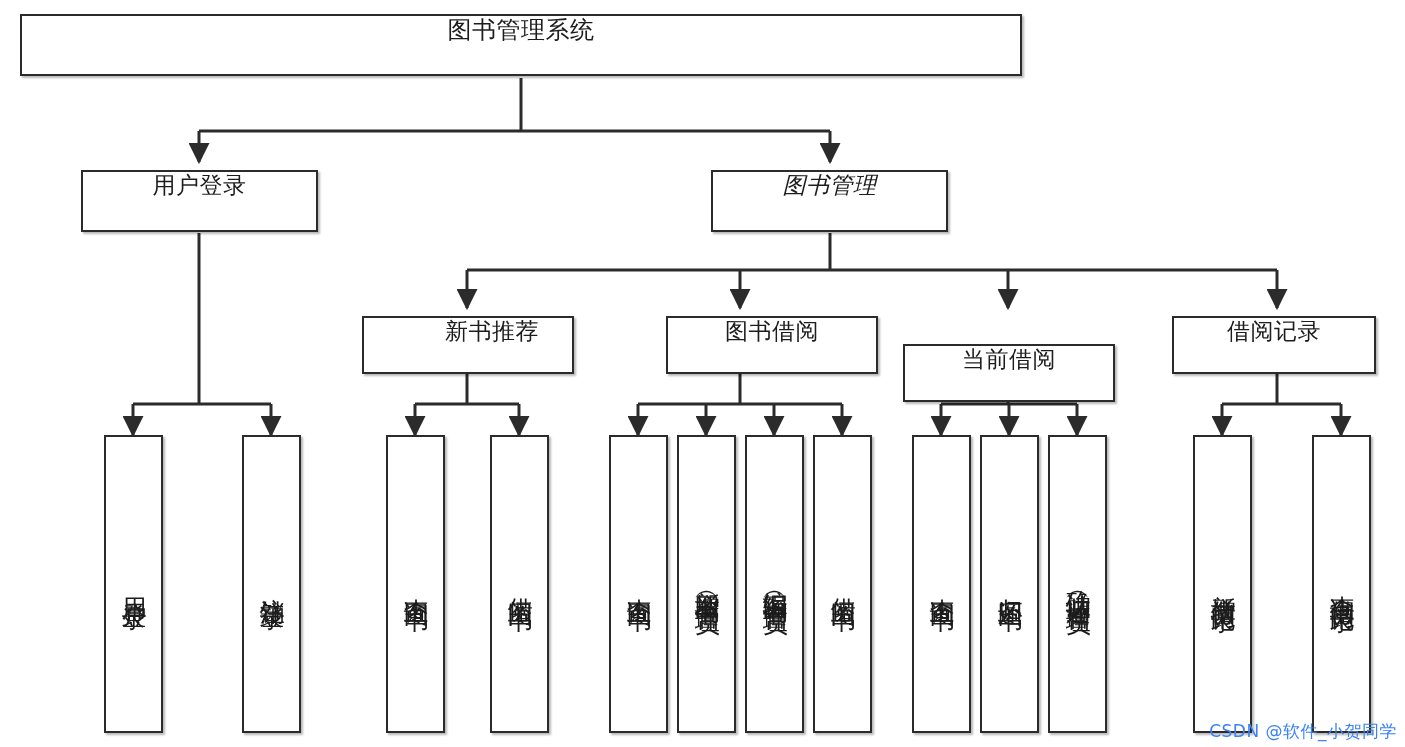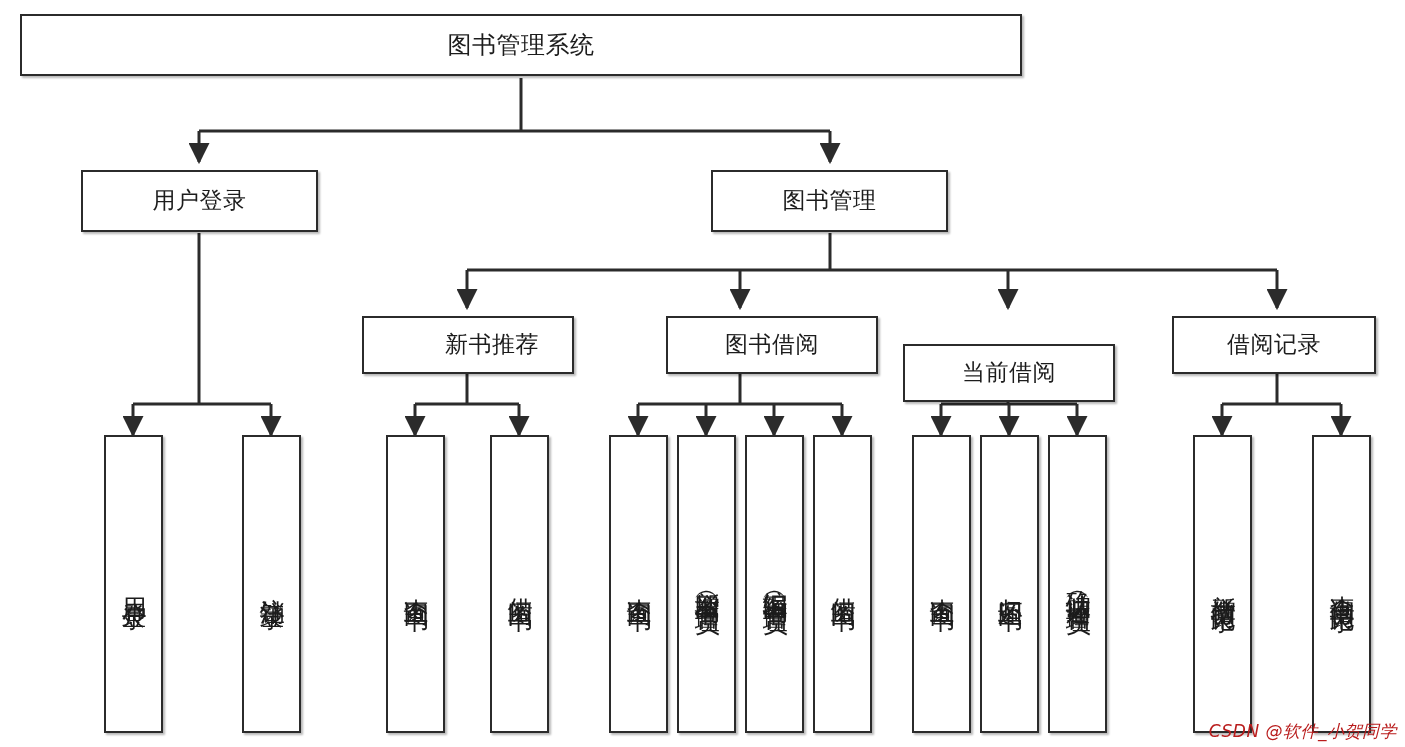--- a/index.html
+++ b/index.html
@@ -26,21 +26,21 @@
     height: 747px;
     pointer-events: none;
   }
   .node {
     position: absolute;
     box-sizing: border-box;
     background: #ffffff;
     border: 2px solid #2b2b2b;
     box-shadow: 2px 2px 2px rgba(0,0,0,0.28);
     display: flex;
-    align-items: center;
+    align-items: flex-start;
     justify-content: center;
     color: #1c1c1c;
   }
   .node .node-label {
     display: block;
     text-align: center;
     line-height: 1.18;
     letter-spacing: 0.5px;
   }
   
@@ -63,25 +63,24 @@
     font-size: 25px;
     line-height: 1.05;
     letter-spacing: 3px;
     max-height: 100%;
   }
   #watermark {
     position: absolute;
     right: 8px;
     bottom: 4px;
     font-size: 17px;
-    color: #b91c1c;
+    color: #3b82f6;
     letter-spacing: 0.5px;
     white-space: nowrap;
     user-select: none;
-    font-style: italic;
   }
 </style>
 </head>
 <body>
 
 <div id="diagram-root">
 
   <svg id="edge-layer" viewBox="0 0 1405 747" width="1405" height="747" xmlns="http://www.w3.org/2000/svg">
     <defs>
       <marker id="arrow" viewBox="0 0 10 10" refX="9" refY="5" markerWidth="7" markerHeight="7" orient="auto-start-reverse">
@@ -132,21 +131,21 @@
     </g>
   </svg>
 
   <div class="node horiz root" style="left:20px; top:14px; width:1002px; height:62px;">
     <span class="node-label">图书管理系统</span>
   </div>
 
   <div class="node horiz" style="left:81px; top:170px; width:237px; height:62px;">
     <span class="node-label">用户登录</span>
   </div>
-  <div class="node horiz" style="left:711px; top:170px; width:237px; height:62px;">
+  <div class="node horiz" style="left:711px; top:170px; width:237px; height:62px;font-style:italic;">
     <span class="node-label">图书管理</span>
   </div>
 
   <div class="node horiz" style="left:362px; top:316px; width:212px; height:58px;padding-left:48px;">
     <span class="node-label">新书推荐</span>
   </div>
   <div class="node horiz" style="left:634px; top:316px; width:212px; height:58px;margin-left:32px;">
     <span class="node-label">图书借阅</span>
   </div>
   <div class="node horiz" style="left:903px; top:316px; width:212px; height:58px;margin-top:28px;">

